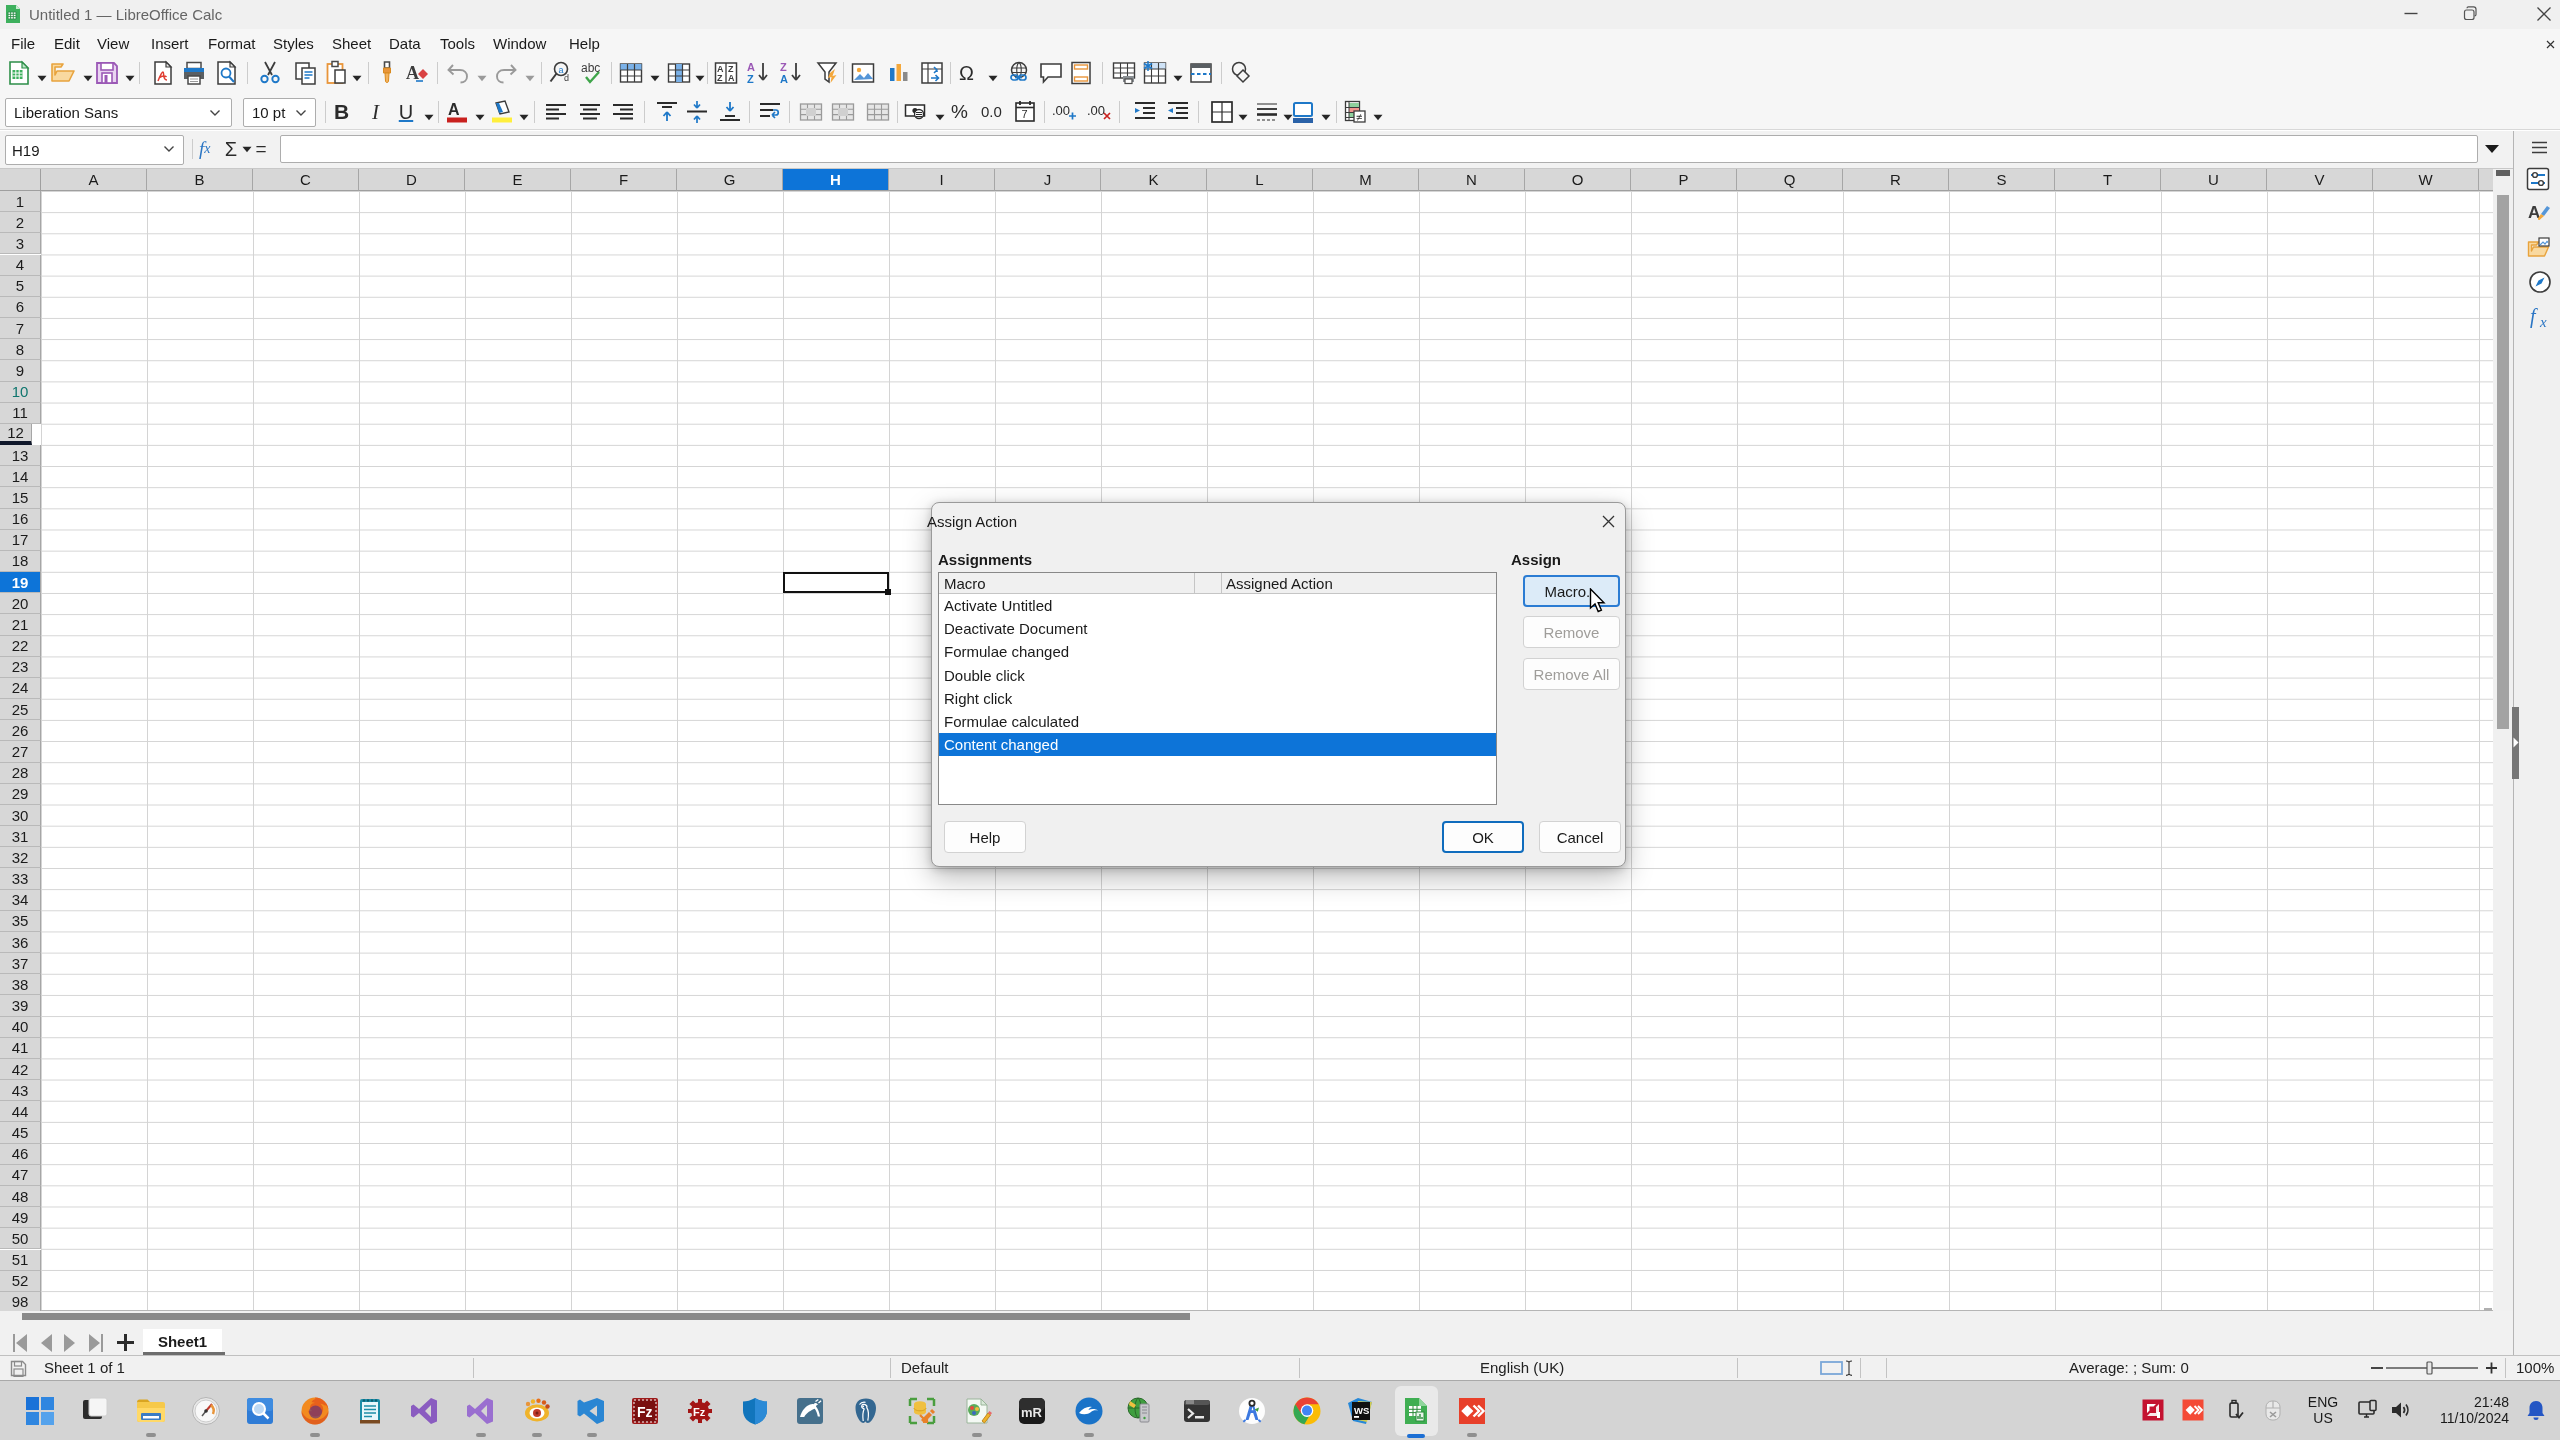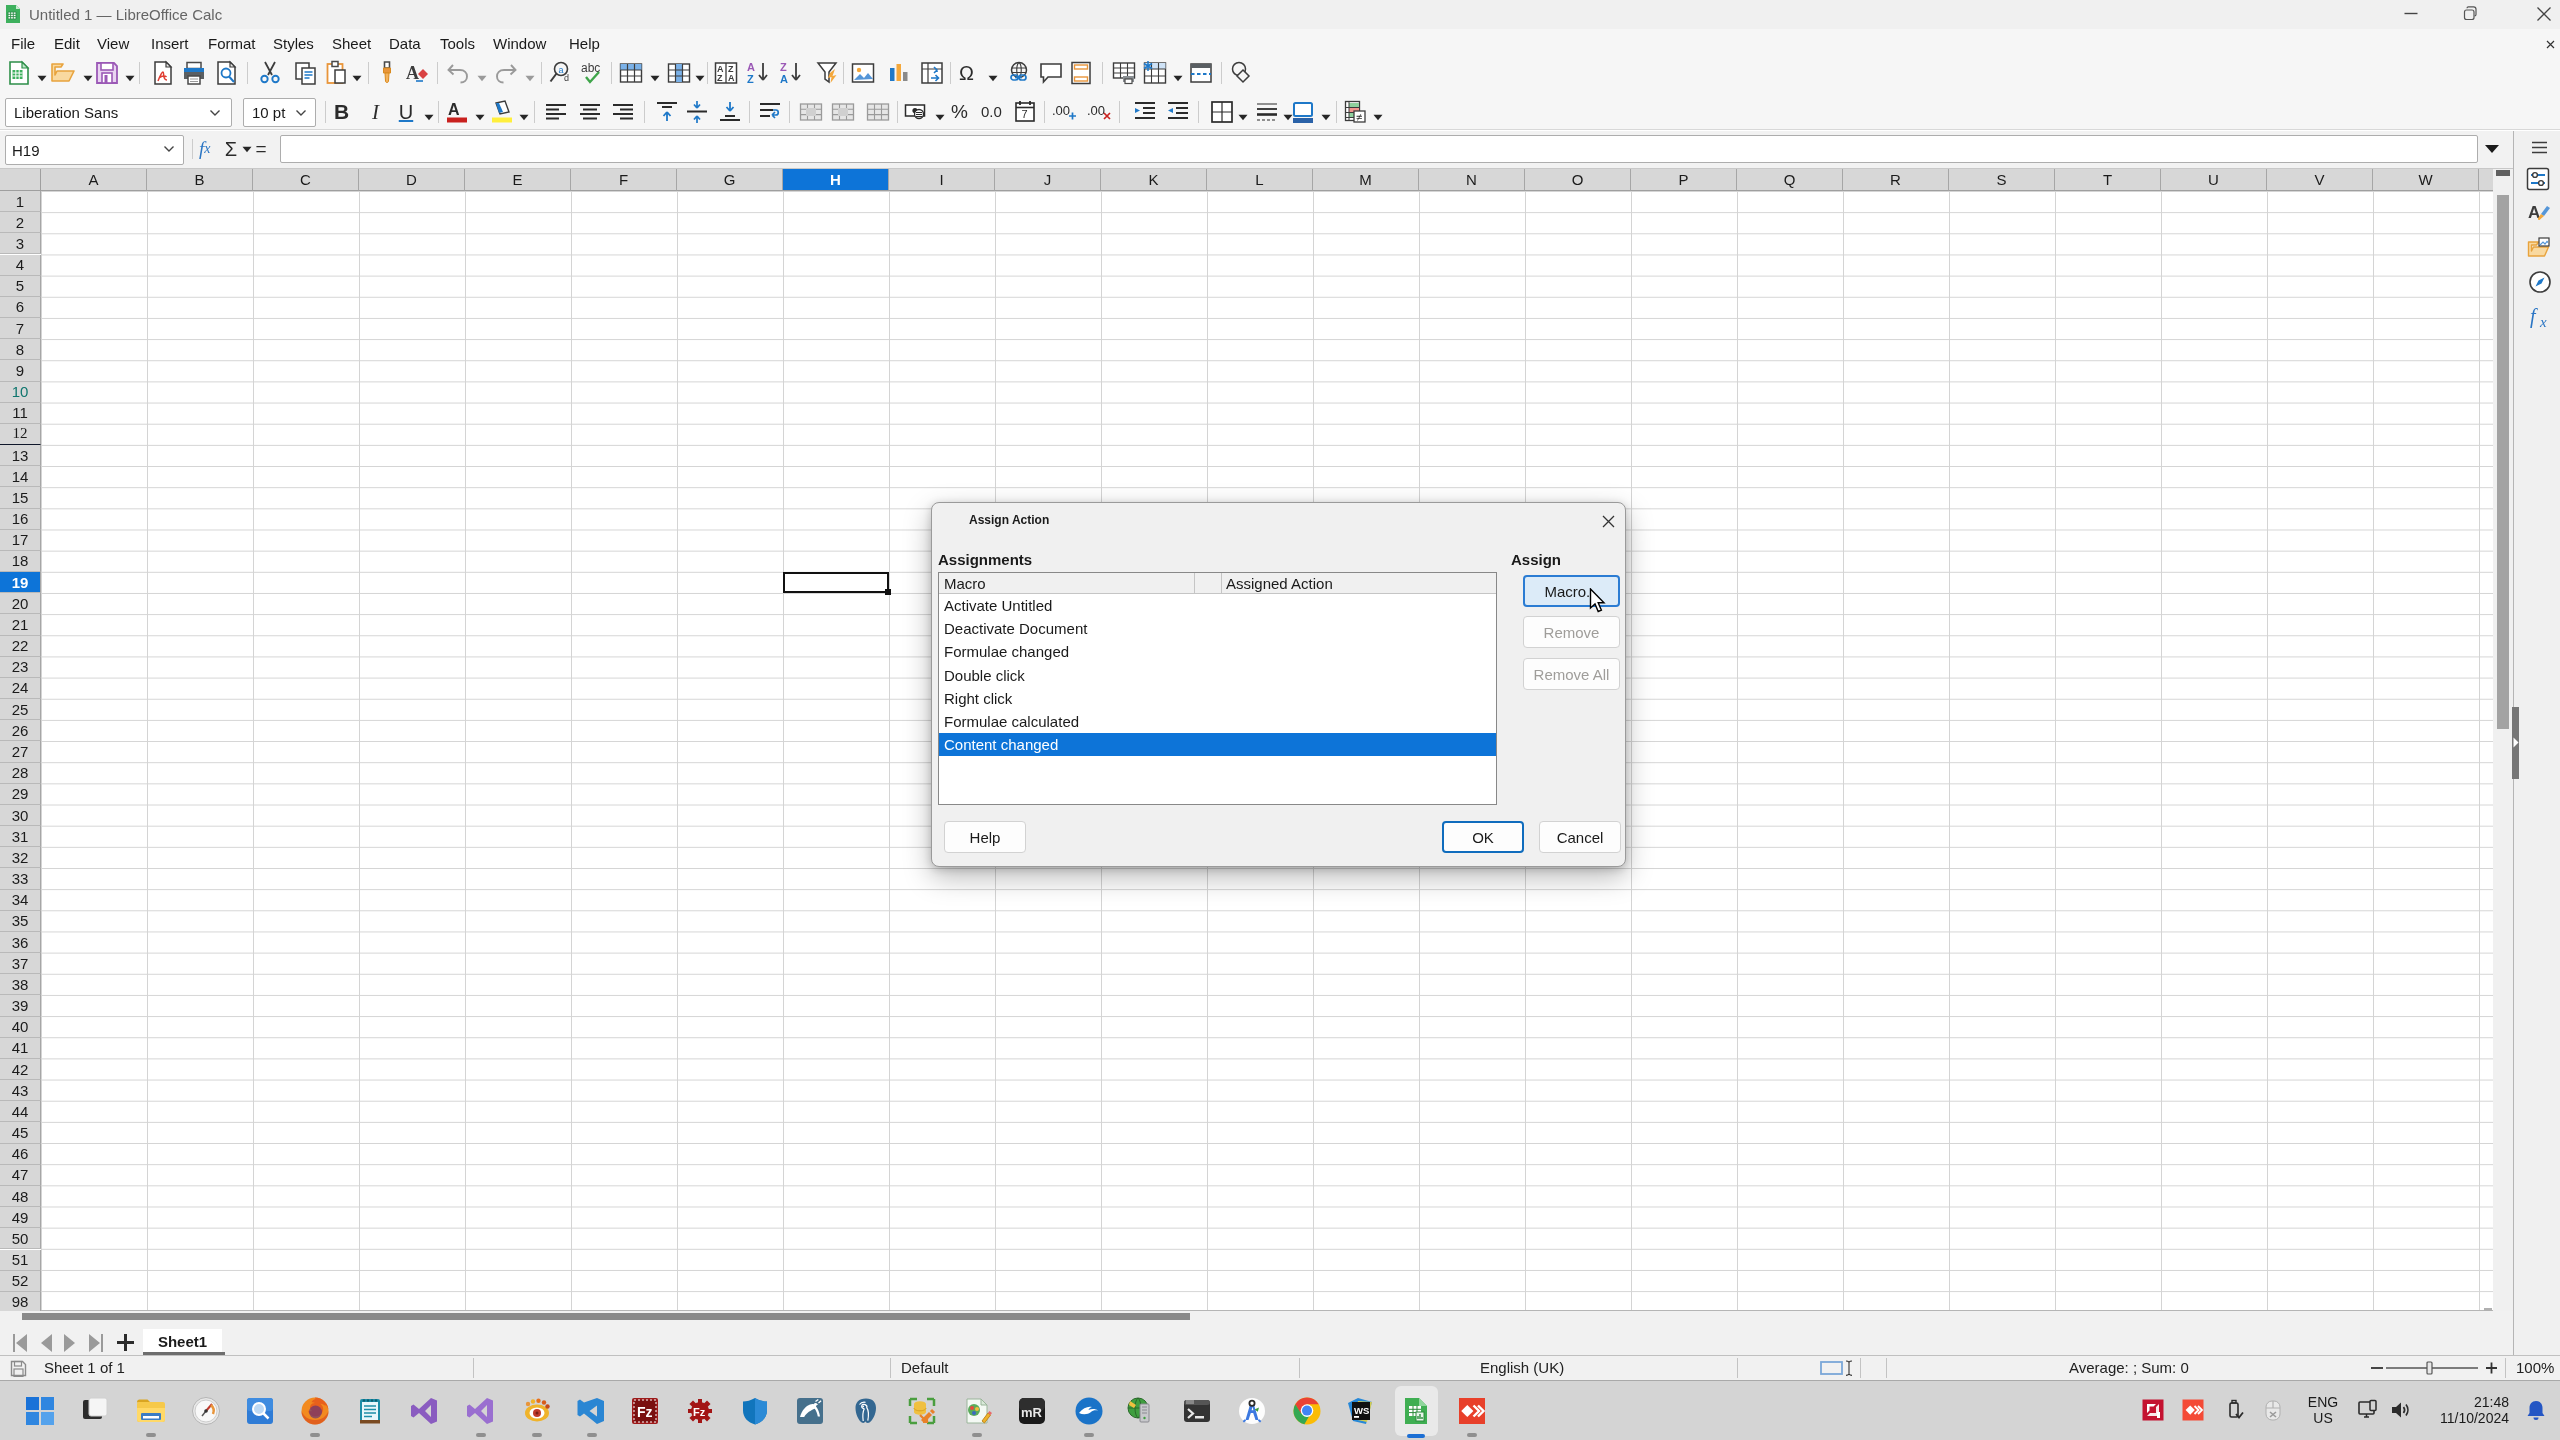--- a/index.html
+++ b/index.html
@@ -459,21 +459,21 @@
 <div class="hdrtxt" style="left:0;top:212.17px;width:41px;height:21.17px;background:#d7d7d7;color:#1b1b1b;font-weight:normal;border-right:1px solid #a6a6a6;border-bottom:1px solid #b9b9b9;">2</div>
 <div class="hdrtxt" style="left:0;top:233.34px;width:41px;height:21.17px;background:#d7d7d7;color:#1b1b1b;font-weight:normal;border-right:1px solid #a6a6a6;border-bottom:1px solid #b9b9b9;">3</div>
 <div class="hdrtxt" style="left:0;top:254.51px;width:41px;height:21.17px;background:#d7d7d7;color:#1b1b1b;font-weight:normal;border-right:1px solid #a6a6a6;border-bottom:1px solid #b9b9b9;">4</div>
 <div class="hdrtxt" style="left:0;top:275.68px;width:41px;height:21.17px;background:#d7d7d7;color:#1b1b1b;font-weight:normal;border-right:1px solid #a6a6a6;border-bottom:1px solid #b9b9b9;">5</div>
 <div class="hdrtxt" style="left:0;top:296.85px;width:41px;height:21.17px;background:#d7d7d7;color:#1b1b1b;font-weight:normal;border-right:1px solid #a6a6a6;border-bottom:1px solid #b9b9b9;">6</div>
 <div class="hdrtxt" style="left:0;top:318.02px;width:41px;height:21.17px;background:#d7d7d7;color:#1b1b1b;font-weight:normal;border-right:1px solid #a6a6a6;border-bottom:1px solid #b9b9b9;">7</div>
 <div class="hdrtxt" style="left:0;top:339.19px;width:41px;height:21.17px;background:#d7d7d7;color:#1b1b1b;font-weight:normal;border-right:1px solid #a6a6a6;border-bottom:1px solid #b9b9b9;">8</div>
 <div class="hdrtxt" style="left:0;top:360.36px;width:41px;height:21.17px;background:#d7d7d7;color:#1b1b1b;font-weight:normal;border-right:1px solid #a6a6a6;border-bottom:1px solid #b9b9b9;">9</div>
 <div class="hdrtxt" style="left:0;top:381.53px;width:41px;height:21.17px;background:#d7d7d7;color:#0f766e;font-weight:normal;border-right:1px solid #a6a6a6;border-bottom:1px solid #b9b9b9;">10</div>
 <div class="hdrtxt" style="left:0;top:402.70px;width:41px;height:21.17px;background:#d7d7d7;color:#1b1b1b;font-weight:normal;border-right:1px solid #a6a6a6;border-bottom:1px solid #b9b9b9;">11</div>
-<div class="hdrtxt" style="left:0;top:423.87px;width:41px;height:21.17px;background:#d7d7d7;color:#1b1b1b;font-weight:normal;border-right:1px solid #a6a6a6;border-bottom:1px solid #0f172a;font-family:Liberation Serif, serif;">12</div>
+<div class="hdrtxt" style="left:0;top:423.87px;width:32px;height:21.17px;background:#d7d7d7;color:#1b1b1b;font-weight:normal;border-right:1px solid #a6a6a6;border-bottom:4px solid #0f172a;">12</div>
 <div class="hdrtxt" style="left:0;top:445.04px;width:41px;height:21.17px;background:#d7d7d7;color:#1b1b1b;font-weight:normal;border-right:1px solid #a6a6a6;border-bottom:1px solid #b9b9b9;">13</div>
 <div class="hdrtxt" style="left:0;top:466.21px;width:41px;height:21.17px;background:#d7d7d7;color:#1b1b1b;font-weight:normal;border-right:1px solid #a6a6a6;border-bottom:1px solid #b9b9b9;">14</div>
 <div class="hdrtxt" style="left:0;top:487.38px;width:41px;height:21.17px;background:#d7d7d7;color:#1b1b1b;font-weight:normal;border-right:1px solid #a6a6a6;border-bottom:1px solid #b9b9b9;">15</div>
 <div class="hdrtxt" style="left:0;top:508.55px;width:41px;height:21.17px;background:#d7d7d7;color:#1b1b1b;font-weight:normal;border-right:1px solid #a6a6a6;border-bottom:1px solid #b9b9b9;">16</div>
 <div class="hdrtxt" style="left:0;top:529.72px;width:41px;height:21.17px;background:#d7d7d7;color:#1b1b1b;font-weight:normal;border-right:1px solid #a6a6a6;border-bottom:1px solid #b9b9b9;">17</div>
 <div class="hdrtxt" style="left:0;top:550.89px;width:41px;height:21.17px;background:#d7d7d7;color:#1b1b1b;font-weight:normal;border-right:1px solid #a6a6a6;border-bottom:1px solid #b9b9b9;">18</div>
 <div class="hdrtxt" style="left:0;top:572.06px;width:41px;height:21.17px;background:#0d74d8;color:#ffffff;font-weight:bold;border-right:1px solid #a6a6a6;border-bottom:1px solid #b9b9b9;">19</div>
 <div class="hdrtxt" style="left:0;top:593.23px;width:41px;height:21.17px;background:#d7d7d7;color:#1b1b1b;font-weight:normal;border-right:1px solid #a6a6a6;border-bottom:1px solid #b9b9b9;">20</div>
 <div class="hdrtxt" style="left:0;top:614.40px;width:41px;height:21.17px;background:#d7d7d7;color:#1b1b1b;font-weight:normal;border-right:1px solid #a6a6a6;border-bottom:1px solid #b9b9b9;">21</div>
 <div class="hdrtxt" style="left:0;top:635.57px;width:41px;height:21.17px;background:#d7d7d7;color:#1b1b1b;font-weight:normal;border-right:1px solid #a6a6a6;border-bottom:1px solid #b9b9b9;">22</div>
@@ -817,21 +817,21 @@
   </svg>
 <div class="abs" style="left:2425px;top:1388px;width:84px;height:44px;display:flex;flex-direction:column;align-items:flex-end;justify-content:center;font-size:14px;line-height:16px;color:#1a1a1a;">
     <span>21:48</span>
     <span>11/10/2024</span>
   </div>
 <svg class="abs" style="left:2525px;top:1399px" width="22" height="22" viewBox="0 0 22 22">
     <path d="M11 2 c4 0 6.5 3 6.5 7 v5 l2 3 h-17 l2 -3 v-5 c0 -4 2.5 -7 6.5 -7z" fill="#2456c4"></path>
 <path d="M8.5 18.5 a2.5 2.5 0 0 0 5 0z" fill="#2456c4"></path>
   </svg>
 <div class="abs" id="dlg" style="left:931px;top:502px;width:695px;height:365px;"></div>
-<div class="abs" style="left:969px;top:513px;font-size:12px;color:#1a1a1a;font-weight:bold;">Assign Action</div>
+<div class="abs" style="left:927px;top:513px;font-size:15px;color:#1a1a1a;">Assign Action</div>
 <svg class="abs" style="left:1601px;top:514px" width="15" height="15" viewBox="0 0 15 15">
 <path d="M2 2 l11 11 M13 2 l-11 11" stroke="#333" stroke-width="1.3"></path>
   </svg>
 <div class="abs" style="left:938px;top:551px;font-weight:bold;">Assignments</div>
 <div class="abs" style="left:938px;top:572px;width:559px;height:233px;background:#fff;border:1px solid #888;"></div>
 <div class="abs" style="left:939px;top:573px;width:557px;height:21px;background:#f0f0f0;border-bottom:1px solid #c5c5c5;"></div>
 <div class="abs" style="left:944px;top:573px;height:21px;display:flex;align-items:center;">Macro</div>
 <div class="abs" style="left:1226px;top:573px;height:21px;display:flex;align-items:center;">Assigned Action</div>
 <div class="abs" style="left:1194px;top:573px;width:1px;height:21px;background:#c5c5c5;"></div>
 <div class="abs" style="left:1221px;top:573px;width:1px;height:21px;background:#c5c5c5;"></div>

